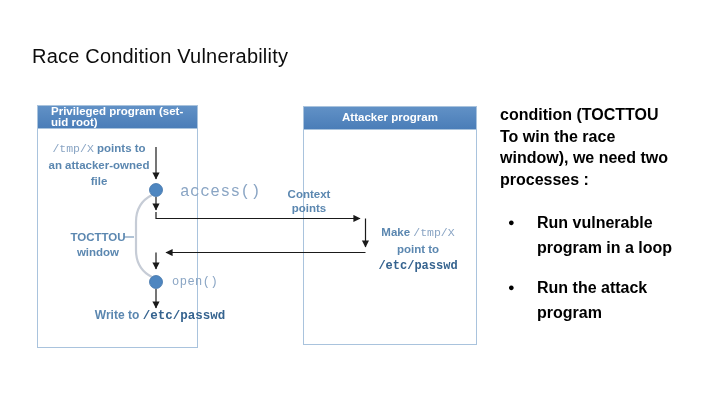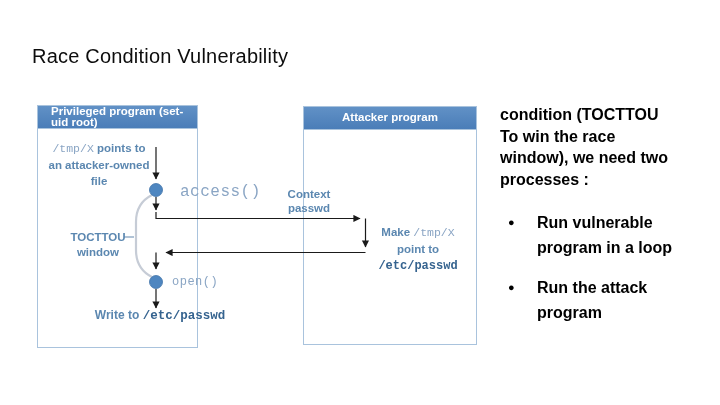--- a/index.html
+++ b/index.html
@@ -99,21 +99,21 @@
 
   <div class="lbl-access code-light">access()</div>
 
   <div class="lbl-tocttou blue-sans">
     <span>TOCTTOU</span><br>
     <span>window</span>
   </div>
 
   <div class="lbl-context blue-sans">
     <span>Context</span><br>
-    <span>passwd</span>
+    <span>points</span>
   </div>
 
   <div class="lbl-open code-light">open()</div>
 
   <div class="lbl-write">
     <span class="blue-sans">Write to </span>
     <span class="code-bold">/etc/passwd</span>
   </div>
 
   <div class="note-attacker">

